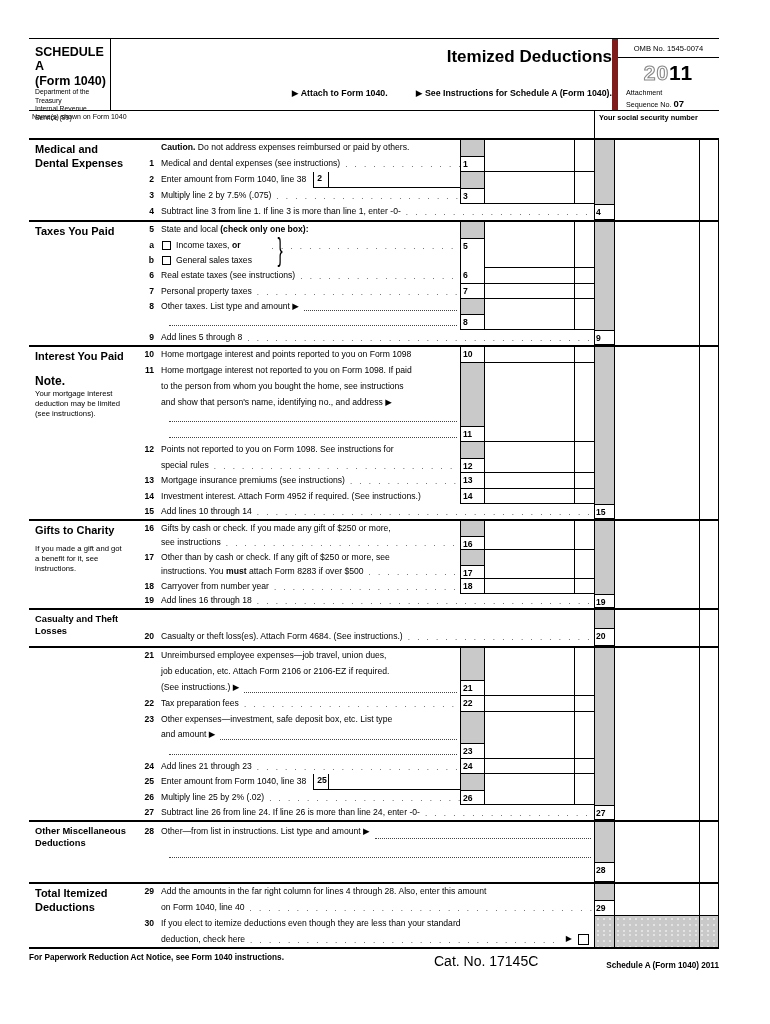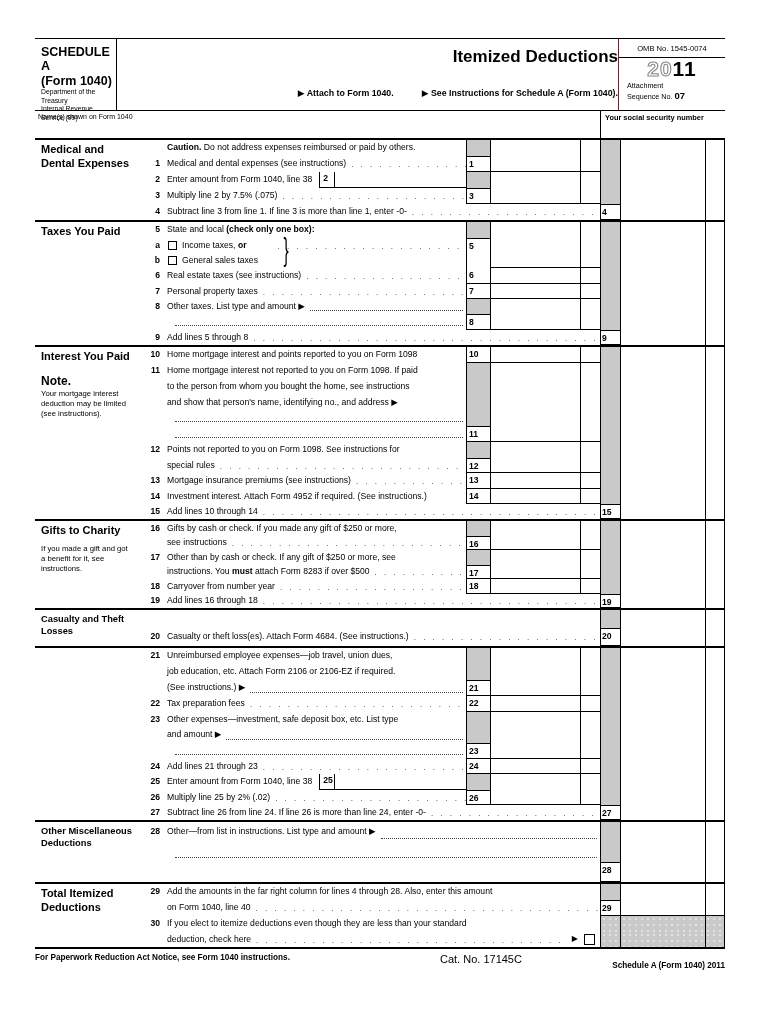--- a/index.html
+++ b/index.html
@@ -2,31 +2,31 @@
 <html><head>
 <meta charset="utf-8">
 <style>
   * { margin:0; padding:0; box-sizing:border-box; }
   html,body { background:#fff; }
   body {
     width:770px; height:1024px; position:relative;
     font-family:"Liberation Sans","DejaVu Sans",sans-serif;
     color:#000; -webkit-font-smoothing:antialiased;
   }
-  .form { position:absolute; left:35px; top:38px; width:690px; }
+  .form { position:absolute; left:29px; top:38px; width:690px; }
 
   
   .hdr { display:flex; border-top:1.5px solid #000; height:72px; }
   .hdr-left { width:81px; padding:6px 2px 2px 6px; display:flex; flex-direction:column; }
   .hdr-left .sched { font-size:12.5px; font-weight:bold; line-height:1.15; }
   .hdr-left .dept  { font-size:6.8px; margin-top:auto; line-height:1.25; }
   .hdr-mid { flex:1; border-left:1px solid #000; display:flex; flex-direction:column; align-items:flex-end; }
   .hdr-title { font-size:17px; font-weight:bold; margin-top:8px; }
   .hdr-attach { display:flex; gap:28px; margin-top:21px; font-size:8.8px; font-weight:bold; }
-  .hdr-right { width:107px; border-left:1px solid #7f1d1d; display:flex; flex-direction:column; }
+  .hdr-right { width:107px; border-left:6px solid #7f1d1d; display:flex; flex-direction:column;justify-content:space-between; }
   .omb { font-size:7.6px; text-align:center; padding:5px 0 4px; border-bottom:1px solid #000; }
   .year { text-align:center; font-size:21px; font-weight:bold; line-height:22px; letter-spacing:1px; }
   .year .y20 { color:#fff; -webkit-text-stroke:1.1px #8a8a8a; text-shadow:0 0 0 #999; }
   .attseq { font-size:7.2px; padding:1px 0 0 8px; line-height:1.3; }
   .attseq b { font-size:9.5px; }
 
   .namerow { display:flex; border-top:1px solid #000; height:28px; }
   .namerow .nm { flex:1; font-size:7px; padding:2px 0 0 3px; }
   .namerow .ssn { width:125px; border-left:1px solid #000; font-size:7.4px; font-weight:bold; padding:2px 0 0 4px; }
 
@@ -67,21 +67,21 @@
   .cb { width:9px; height:9px; border:1px solid #000; background:#fff; flex:none; margin:0 5px 0 1px; display:inline-block; }
   .cb.big { width:11px; height:11px; margin-left:6px; }
   .arrow { font-size:8px; margin-left:4px; flex:none; }
   .brace { position:absolute; left:141px; top:13px; font-size:31px; font-weight:400; transform:scaleX(.5); line-height:30px; z-index:2; }
   .ibox { flex:1; align-self:stretch; display:flex; margin-left:7px; }
   .ibox .ibn { width:16px; border-left:1px solid #000; border-right:1px solid #000; border-bottom:1px solid #000; font-weight:bold; font-size:8.6px; padding:2px 0 0 3px; }
   .ibox .ibf { flex:1; border-bottom:1px solid #000; }
 
   .footer { position:relative; height:16px; font-size:8.2px; padding-top:4px; }
   .footer .f1 { position:absolute; left:0; font-weight:bold; }
-  .footer .f2 { position:absolute; left:405px; font-size:11px; }
+  .footer .f2 { position:absolute; left:405px; font-size:14px; }
   .footer .f3 { position:absolute; right:0; font-weight:bold;margin-top:8px; }
 </style>
 </head>
 <body>
 
 <div class="form">
 
   <div class="hdr">
     <div class="hdr-left">
       <div class="sched"><span>SCHEDULE A</span><br>

